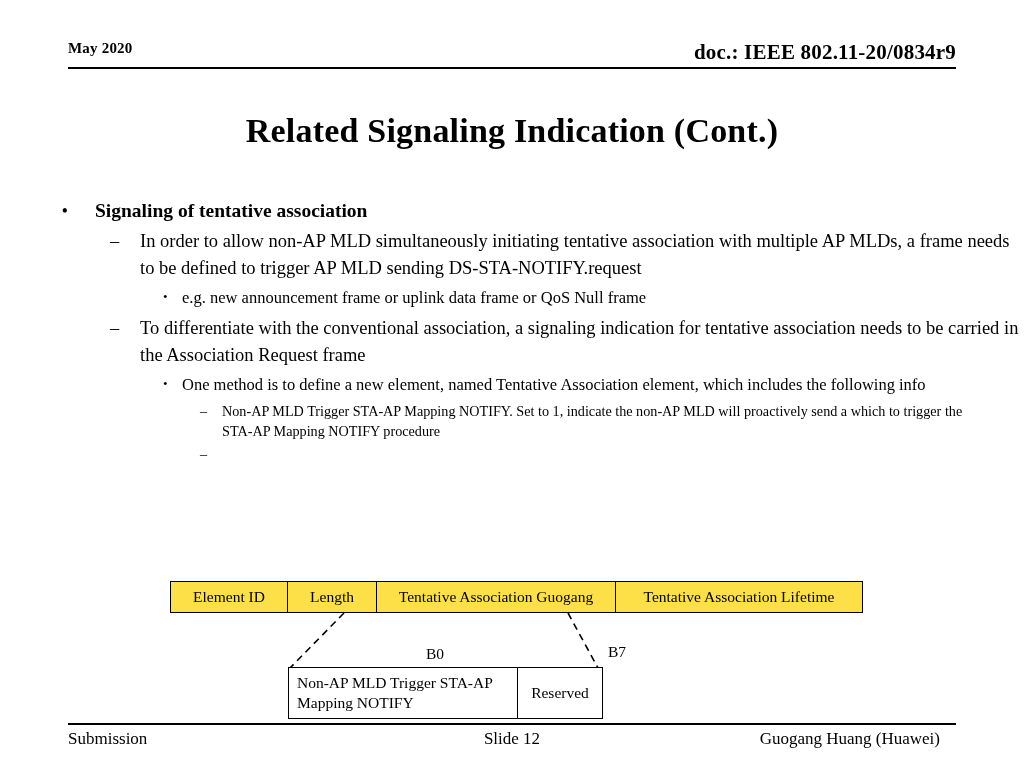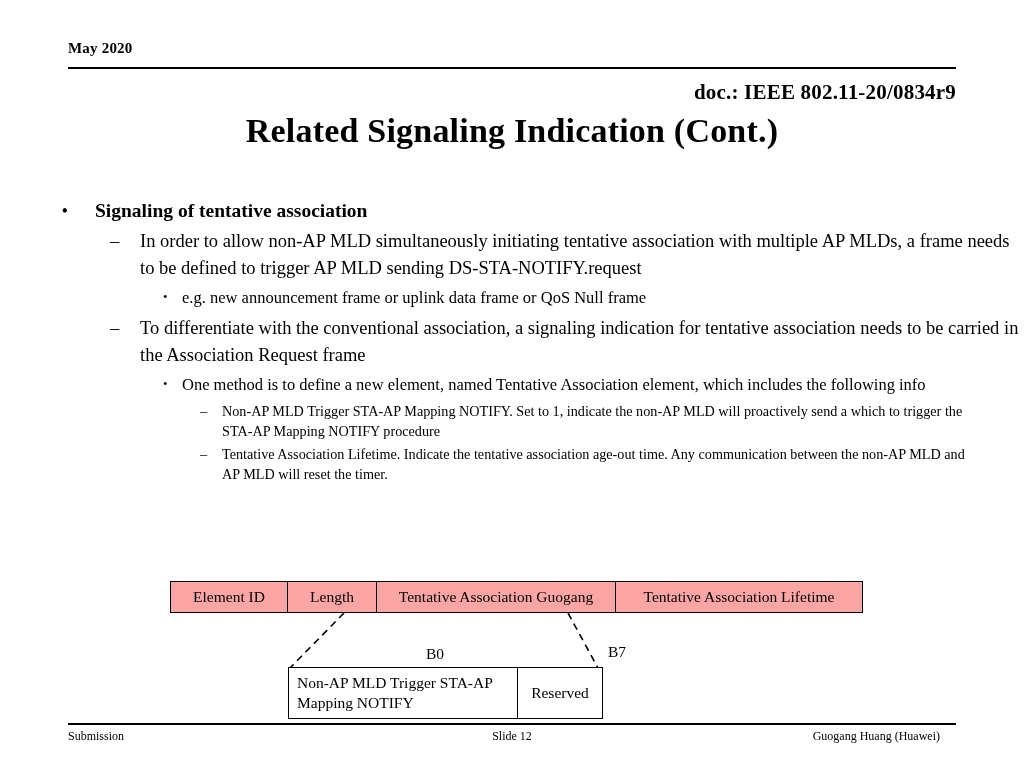--- a/index.html
+++ b/index.html
@@ -33,21 +33,20 @@
     letter-spacing: 0.2px;
   }
   .slide-header .hdr-doc {
     position: absolute;
     right: 0;
     top: 0;
     font-size: 21px;
     font-weight: bold;
     letter-spacing: 0.2px;
     white-space: nowrap;
-    margin-top: 40px;
   }
   .rule-top {
     position: absolute;
     left: 68px;
     top: 67px;
     width: 888px;
     height: 0;
     border-top: 2px solid #000;
   }
 
@@ -145,21 +144,21 @@
     table-layout: fixed;
   }
   .fmt-table td {
     border: 1.5px solid #000;
     height: 30px;
     text-align: center;
     vertical-align: middle;
     font-size: 15.5px;
     padding: 0 8px;
     white-space: nowrap;
-    background: #fca5a5;
+    background: #fde047;
   }
 
   .ctrl-table {
     position: absolute;
     left: 288px;
     top: 667px;
     border-collapse: collapse;
     table-layout: fixed;
   }
   .ctrl-table td {
@@ -199,21 +198,21 @@
     width: 888px;
     height: 0;
     border-top: 2px solid #000;
   }
   .slide-footer {
     position: absolute;
     left: 68px;
     top: 729px;
     width: 888px;
     height: 22px;
-    font-size: 12px;
+    font-size: 17px;
   }
   .slide-footer .ft-left   { position: absolute; left: 0;  top: 0; }
   .slide-footer .ft-center { position: absolute; left: 0;  top: 0; width: 888px; text-align: center; }
   .slide-footer .ft-right  { position: absolute; right: 16px; top: 0; white-space: nowrap; }
 </style>
 </head>
 <body>
 
 <div class="slide-header">
   <span class="hdr-date">May 2020</span>
@@ -250,21 +249,20 @@
     <span class="tx">One method is to define a new element, named Tentative Association element, which includes the following info</span>
   </div>
 
   <div class="blt lvl4 sp-4">
     <span class="mk">–</span>
     <span class="tx">Non-AP MLD Trigger STA-AP Mapping NOTIFY. Set to 1, indicate the non-AP MLD will proactively send a which to trigger the STA-AP Mapping NOTIFY procedure</span>
   </div>
 
   <div class="blt lvl4 sp-4">
     <span class="mk">–</span>
-    <span class="tx">Tentative Association Lifetime. Indicate the tentative association age-out time. Any communication between the non-AP MLD and AP MLD will reset the timer.</span>
   </div>
 
 </div>
 
 <div class="diagram">
 
   <svg class="leader-svg" viewBox="0 0 1024 768" xmlns="http://www.w3.org/2000/svg">
     <line x1="344" y1="613" x2="290" y2="668" stroke="#000" stroke-width="1.6" stroke-dasharray="7 5"></line>
     <line x1="568" y1="613" x2="598" y2="668" stroke="#000" stroke-width="1.6" stroke-dasharray="7 5"></line>
   </svg>

